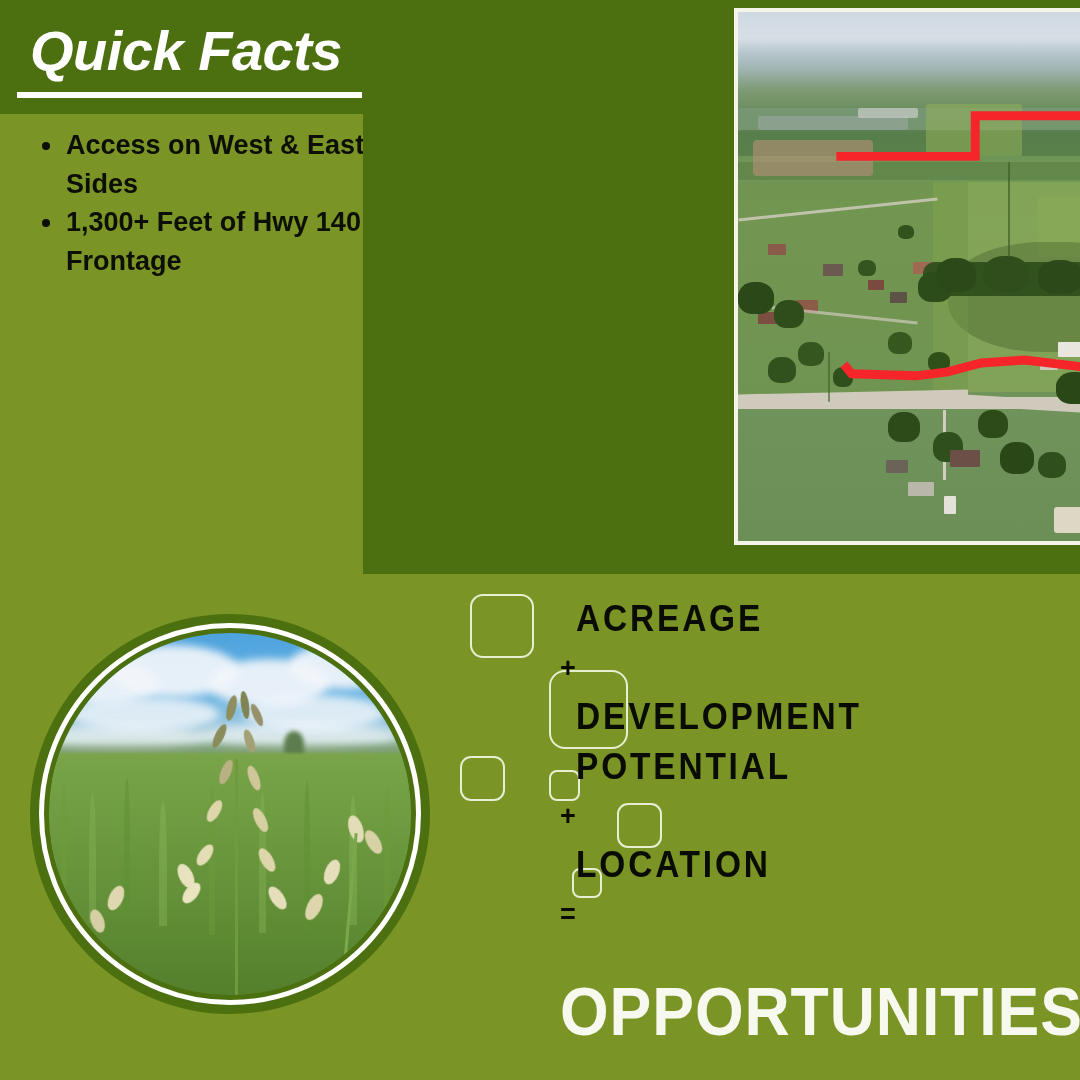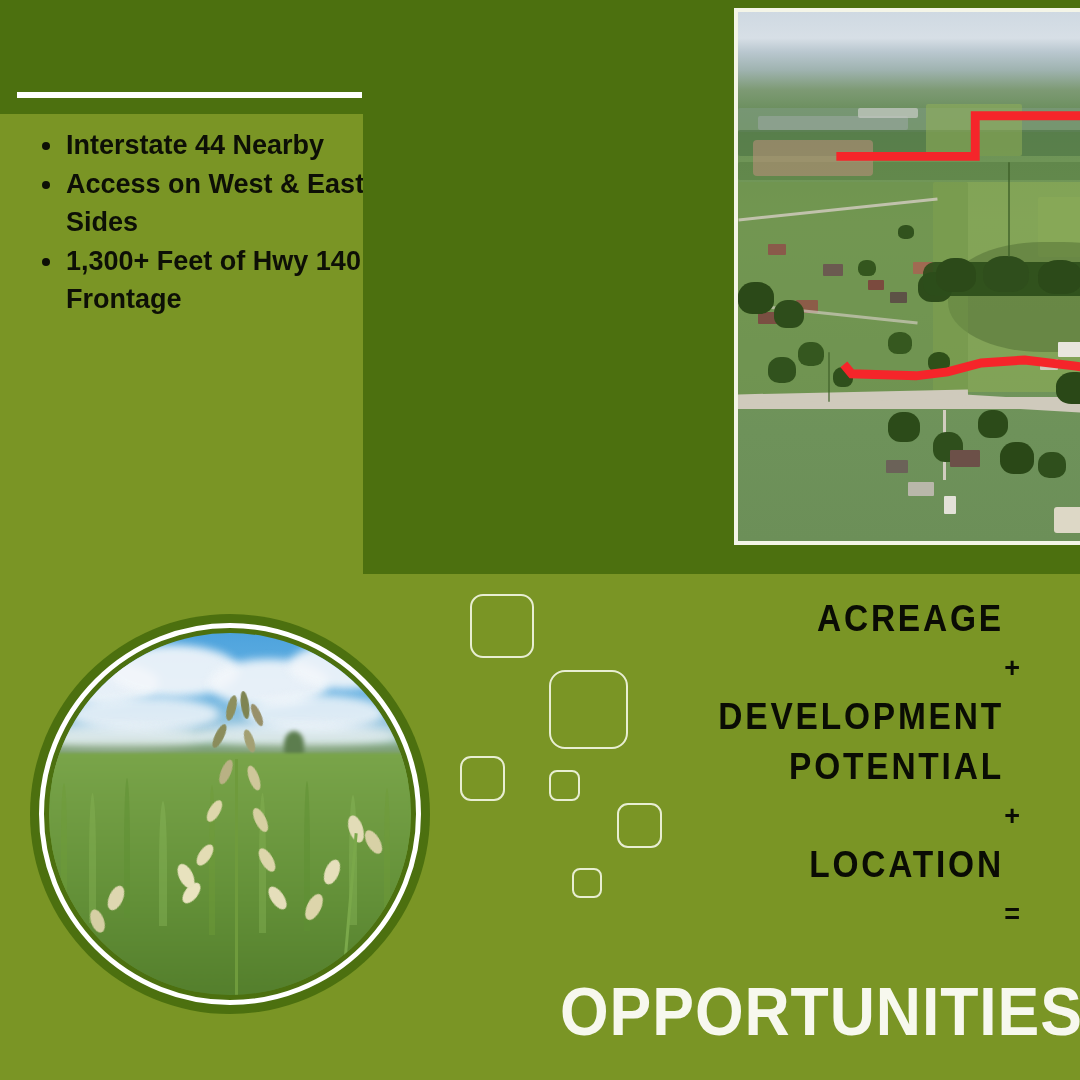--- a/index.html
+++ b/index.html
@@ -99,21 +99,21 @@
   .blade{ position:absolute; background:#6f9b38; border-radius:50% 50% 0 0; filter:blur(.6px); }
   .seed{ position:absolute; background:#d9d6a6; border-radius:50%; filter:blur(.5px); }
   .stalk{ position:absolute; background:#7aa84a; }
 
   
   .deco-sq{ position:absolute; border:2px solid #e8eed2; }
 
   
   #equation{
     position:absolute; left:560px; top:594px; width:460px;
-    text-align:right; color:#0a0c04;
+    text-align:left; color:#0a0c04;
   }
   .eq-word{
     font-family:"Liberation Sans Narrow","Liberation Sans",sans-serif;
     font-weight:bold; font-size:36px; letter-spacing:3px;
     line-height:50px; transform:scaleX(.93); transform-origin:center;
   }
   .eq-op{
     font-weight:bold; font-size:27px; line-height:48px;
   }
   #opportunities{
@@ -122,25 +122,25 @@
     font-family:"Liberation Sans Narrow","Liberation Sans",sans-serif;
     font-weight:bold; font-size:68px; letter-spacing:1px;
     color:#f7f8ee; transform:scaleX(.92); transform-origin:center;
     line-height:72px;
   }
 </style>
 </head>
 <body>
 
 <div id="facts-banner">
+  <div id="facts-title">Quick Facts</div>
   <div id="facts-underline"></div>
 </div>
 
 <ul id="facts-list">
-  <li>Interstate 44 Nearby</li>
   <li>Access on West &amp; East Sides</li>
   <li>1,300+ Feet of Hwy 140 Frontage</li>
 </ul>
 
 <div id="aerial-panel">
   <div id="aerial-frame">
     <div id="aerial-photo">
 
       <div class="field" style="left:0;top:96px;width:700px;height:24px;background:#7f9b84;opacity:.55;"></div>
       <div class="field" style="left:20px;top:104px;width:150px;height:14px;background:#9aa6a0;opacity:.6;"></div>

